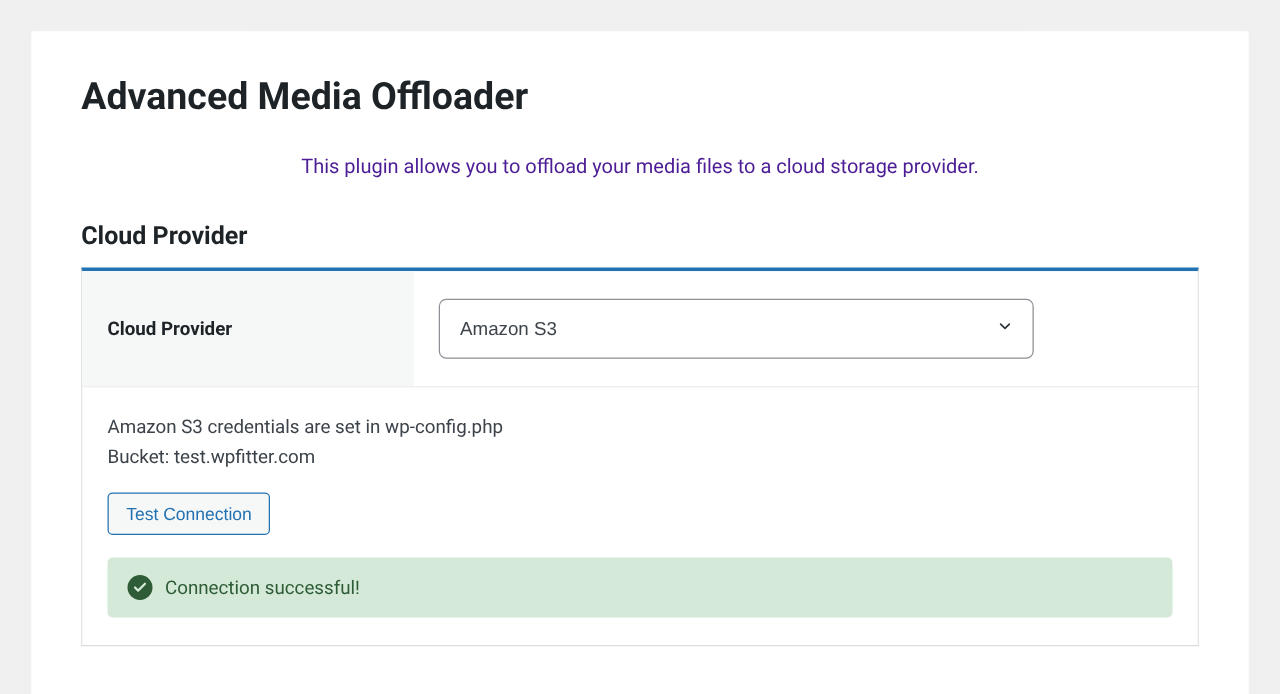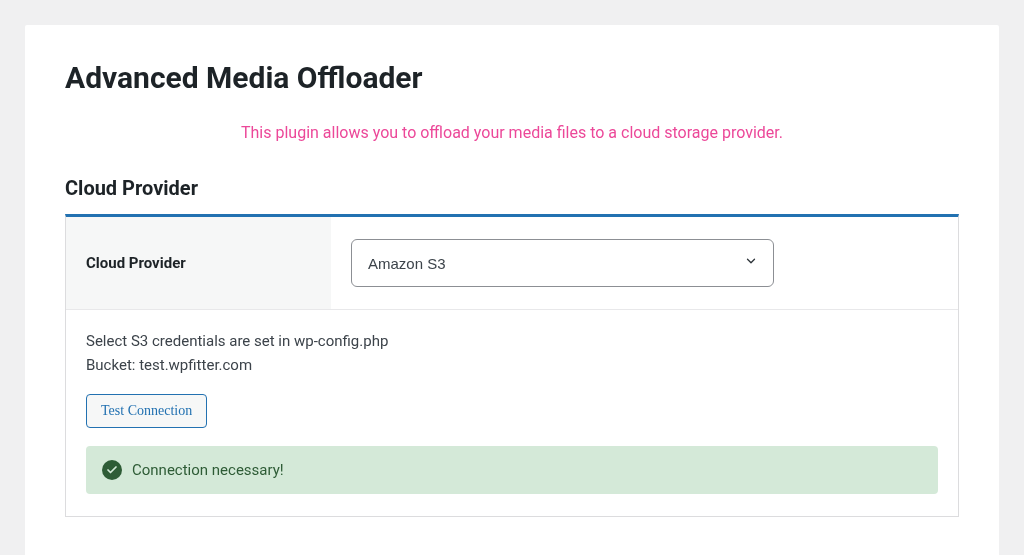--- a/index.html
+++ b/index.html
@@ -16,21 +16,21 @@
     }
     .page-title {
       font-size: 30px;
       font-weight: 700;
       color: #1d2327;
       margin-bottom: 28px;
     }
     .page-desc {
       text-align: center;
       font-size: 16px;
-      color: #ec4899;
+      color: #4c1d95;
       margin-bottom: 34px;
     }
     .section-title {
       font-size: 20px;
       font-weight: 700;
       color: #1d2327;
       margin-bottom: 14px;
     }
     .section-sub {
       font-size: 15px;
@@ -61,21 +61,21 @@
       background: #f6f7f7;
     }
     .row-content {
       flex: 1;
       padding: 22px 20px;
       font-size: 15px;
       color: #3c434a;
     }
     .select-wrap {
       position: relative;
-      width: 423px;
+      width: 476px;
     }
     .select-field {
       width: 100%;
       height: 48px;
       padding: 0 16px;
       font-size: 15px;
       color: #3c434a;
       background: #fff;
       border: 1px solid #8c8f94;
       border-radius: 6px;
@@ -94,21 +94,20 @@
       display: inline-block;
       margin-top: 14px;
       padding: 8px 14px;
       font-size: 14px;
       color: #2271b1;
       background: #f6f7f7;
       border: 1px solid #2271b1;
       border-radius: 4px;
       cursor: pointer;
       font-weight: 400;
-      font-family: Liberation Serif, serif;
     }
     .notice-success {
       margin-top: 18px;
       padding: 14px 16px;
       background: #d4e9d8;
       border-radius: 4px;
       color: #2e5c36;
       font-size: 15px;
       display: flex;
       align-items: center;
@@ -148,28 +147,28 @@
             <svg width="14" height="14" viewBox="0 0 24 24" fill="none" stroke="#2c3338" stroke-width="2.2" stroke-linecap="round" stroke-linejoin="round">
                 <polyline points="6 9 12 15 18 9"></polyline>
               </svg>
           </span>
         </div>
       </div>
     </div>
 
     <div class="form-row">
       <div class="row-content">
-        <div class="cred-line">Select S3 credentials are set in wp-config.php</div>
+        <div class="cred-line">Amazon S3 credentials are set in wp-config.php</div>
         <div class="cred-line">Bucket: test.wpfitter.com</div>
         <button class="button-secondary">Test Connection</button>
         <div class="notice-success">
           <span class="check-icon">
             <svg width="12" height="12" viewBox="0 0 24 24" fill="none" stroke="#d4e9d8" stroke-width="3.5" stroke-linecap="round" stroke-linejoin="round">
                 <polyline points="20 6 9 17 4 12"></polyline>
               </svg>
           </span>
-          <span>Connection necessary!</span>
+          <span>Connection successful!</span>
         </div>
       </div>
     </div>
 
   </div>
 </div>
 
 </body></html>

